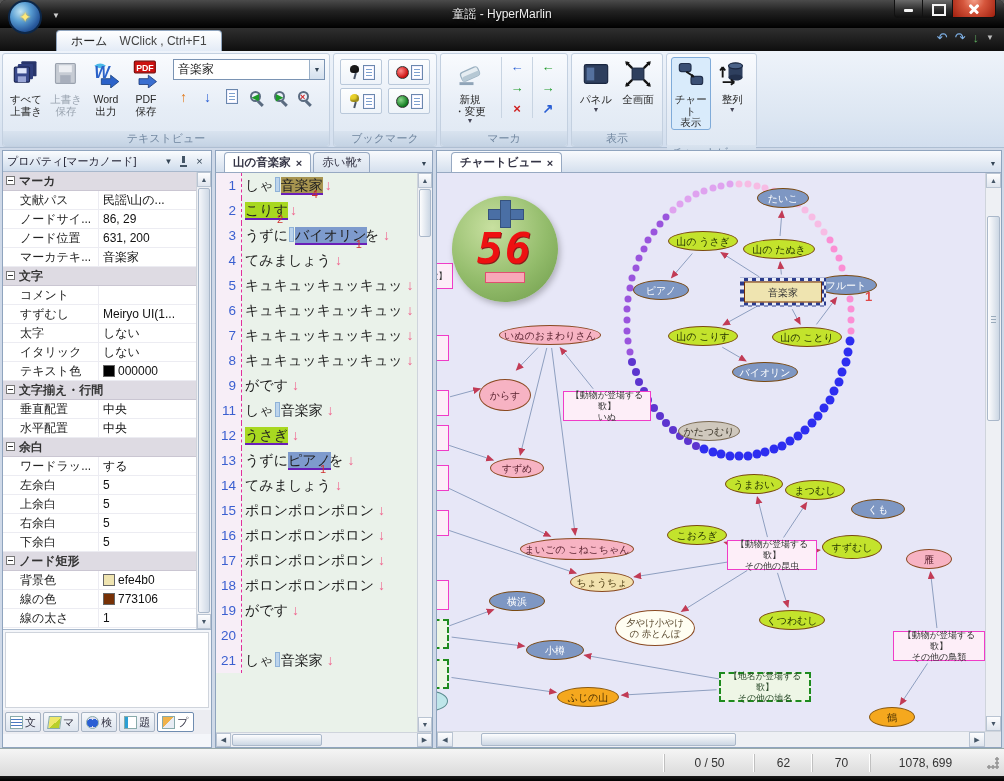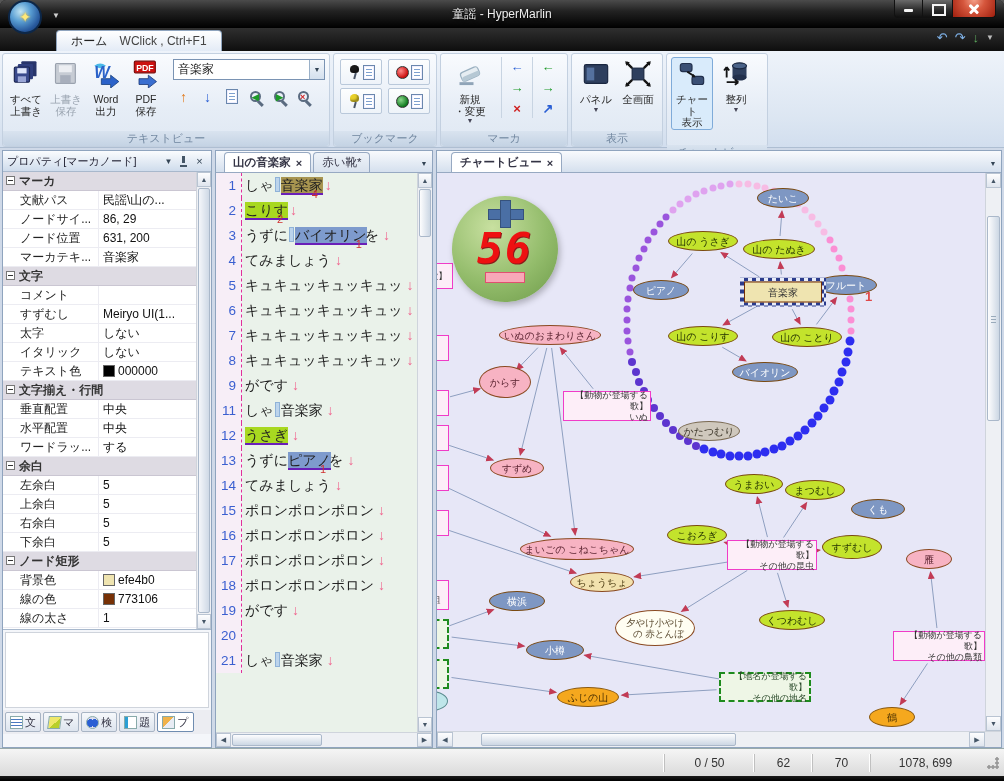--- a/index.html
+++ b/index.html
@@ -122,21 +122,21 @@
   .hthumb{width:90px;margin:1px;background:linear-gradient(#fdfdfe,#ccd7e4);border:1px solid #aab8ca;border-radius:2px;}
   .sbtn.h{width:15px;height:100%;}
   .htrack{flex:1;display:flex;}
   
   .chart{flex:1;}
   .ctabs{height:22px;background:linear-gradient(#f8fafd,#d5e0ee);display:flex;align-items:flex-end;padding-left:14px;border-bottom:1px solid #97a9c2;}
   .chart-mid{flex:1;display:flex;overflow:hidden;}
   .chart-canvas{position:relative;flex:1;background:#e7e7f7;overflow:hidden;}
   .chart-canvas svg.edges{position:absolute;left:0;top:0;z-index:2;}
   .rdot{position:absolute;border-radius:50%;transform:translate(-50%,-50%);z-index:1;}
-  .cn{position:absolute;transform:translate(-50%,-50%);display:flex;align-items:center;justify-content:center;font-size:10px;line-height:11px;white-space:pre-line;text-align:right;z-index:3;padding:0 2px;}
+  .cn{position:absolute;transform:translate(-50%,-50%);display:flex;align-items:center;justify-content:center;font-size:10px;line-height:11px;white-space:pre-line;text-align:center;z-index:3;padding:0 2px;}
   .k-green{background:#c3e32c;border:1.5px solid #7a4a12;border-radius:50%;color:#243300;}
   .k-blue{background:#7e97c3;border:1.5px solid #7a4a12;border-radius:50%;color:#fff;}
   .k-pink{background:#f7b3c3;border:1.5px solid #8a4a22;border-radius:50%;color:#5a2330;}
   .k-beige{background:#f2e2ae;border:1.5px solid #8a4a22;border-radius:50%;color:#4a3a10;}
   .k-orange{background:#f5a81e;border:1.5px solid #8a5a12;border-radius:50%;color:#4a3000;}
   .k-white2{background:#fffef2;border:1.5px solid #8a4a22;border-radius:50%;color:#5a4a30;font-size:9.5px;}
   .k-gray{background:#cfc8bd;border:1.5px solid #7a6a52;border-radius:50%;color:#3a3428;}
   .k-selected{background:repeating-conic-gradient(#2b3b8c 0% 25%,#e8ecf8 0% 50%);background-size:8px 8px;padding:4px;z-index:4;}
   .sel-inner{background:#efe4b0;border:1px solid #773106;width:100%;height:100%;display:flex;align-items:center;justify-content:center;font-size:10px;color:#333;}
   .k-lp{background:#fdeef8;border:1.5px solid #f03cc8;color:#333;font-size:9px;}
@@ -358,21 +358,21 @@
                 <rect x="7" y="7" width="10" height="10" fill="#2e3f5e" stroke="#1a2740"></rect>
                 <path d="M2 2l5 5M22 2l-5 5M2 22l5-5M22 22l-5-5" stroke="#141414" stroke-width="2"></path>
                 <path d="M1 1l4 1-3 3zM23 1l-1 4-3-3zM1 23l1-4 3 3zM23 23l-4-1 3-3z" fill="#141414"></path>
               </svg></span>
           <span class="bbl">全画面</span>
         </div>
       </div>
       <div class="rg-label">表示</div>
     </div>
 
-    <div class="rgroup" style="width:102px;gap:12px;">
+    <div class="rgroup" style="width:91px;gap:12px;">
       <div class="rg-body">
         <div class="bigbtn sel">
           <span><svg viewBox="0 0 24 24" width="30" height="28">
                 <rect x="2" y="3" width="10" height="7" rx="2" fill="#3a4f74" stroke="#22304c"></rect>
                 <rect x="12" y="14" width="10" height="7" rx="2" fill="#3a4f74" stroke="#22304c"></rect>
                 <path d="M8 10l6 4" stroke="#141414" stroke-width="1.6"></path>
                 <path d="M15 15l-3.4-.4 1.8-2.6z" fill="#141414"></path>
               </svg></span>
           <span class="bbl">チャート
 表示</span>
@@ -476,29 +476,29 @@
             <span class="pv">
               <span>中央</span>
             </span>
           </div>
           <div class="prow pdata">
             <span class="pk">水平配置</span>
             <span class="pv">
               <span>中央</span>
             </span>
           </div>
-          <div class="prow pdata">
-            <span class="pk">ワードラッ...</span>
-            <span class="pv">
-              <span>する</span>
-            </span>
-          </div>
           <div class="prow pgroup">
             <span class="pg-box"></span>
             <span class="pg-name">余白</span>
+          </div>
+          <div class="prow pdata">
+            <span class="pk">ワードラッ...</span>
+            <span class="pv">
+              <span>する</span>
+            </span>
           </div>
           <div class="prow pdata">
             <span class="pk">左余白</span>
             <span class="pv">
               <span>5</span>
             </span>
           </div>
           <div class="prow pdata">
             <span class="pk">上余白</span>
             <span class="pv">
@@ -817,21 +817,21 @@
             <div class="cn k-blue" style="left: 346px; top: 25px; width: 52px; height: 20px;">たいこ</div>
             <div class="cn k-green" style="left: 266px; top: 68px; width: 70px; height: 20px;">山の うさぎ</div>
             <div class="cn k-green" style="left: 342px; top: 76px; width: 72px; height: 20px;">山の たぬき</div>
             <div class="cn k-blue" style="left: 224px; top: 117px; width: 56px; height: 20px;">ピアノ</div>
             <div class="cn k-selected" style="left: 346px; top: 119px; width: 86px; height: 29px;"><span class="sel-inner">音楽家</span></div>
             <div class="cn k-blue" style="left: 409px; top: 112px; width: 62px; height: 20px;">フルート</div>
             <div class="cn k-green" style="left: 266px; top: 163px; width: 70px; height: 20px;">山の こりす</div>
             <div class="cn k-green" style="left: 370px; top: 164px; width: 70px; height: 20px;">山の ことり</div>
             <div class="cn k-blue" style="left: 328px; top: 199px; width: 66px; height: 20px;">バイオリン</div>
             <div class="cn k-pink" style="left: 113px; top: 162px; width: 102px; height: 20px;">いぬのおまわりさん</div>
-            <div class="cn k-pink" style="left: 68px; top: 209px; width: 52px; height: 32px;">からす</div>
+            <div class="cn k-pink" style="left: 68px; top: 222px; width: 52px; height: 32px;">からす</div>
             <div class="cn k-lp" style="left: 170px; top: 233px; width: 88px; height: 30px;">【動物が登場する歌】
 いぬ</div>
             <div class="cn k-gray" style="left: 272px; top: 258px; width: 62px; height: 20px;">かたつむり</div>
             <div class="cn k-pink" style="left: 80px; top: 295px; width: 54px; height: 20px;">すずめ</div>
             <div class="cn k-green" style="left: 317px; top: 311px; width: 58px; height: 20px;">うまおい</div>
             <div class="cn k-green" style="left: 378px; top: 317px; width: 60px; height: 20px;">まつむし</div>
             <div class="cn k-blue" style="left: 441px; top: 336px; width: 54px; height: 20px;">くも</div>
             <div class="cn k-green" style="left: 260px; top: 362px; width: 60px; height: 20px;">こおろぎ</div>
             <div class="cn k-green" style="left: 415px; top: 374px; width: 60px; height: 24px;">すずむし</div>
             <div class="cn k-pink" style="left: 492px; top: 386px; width: 46px; height: 20px;">雁</div>

